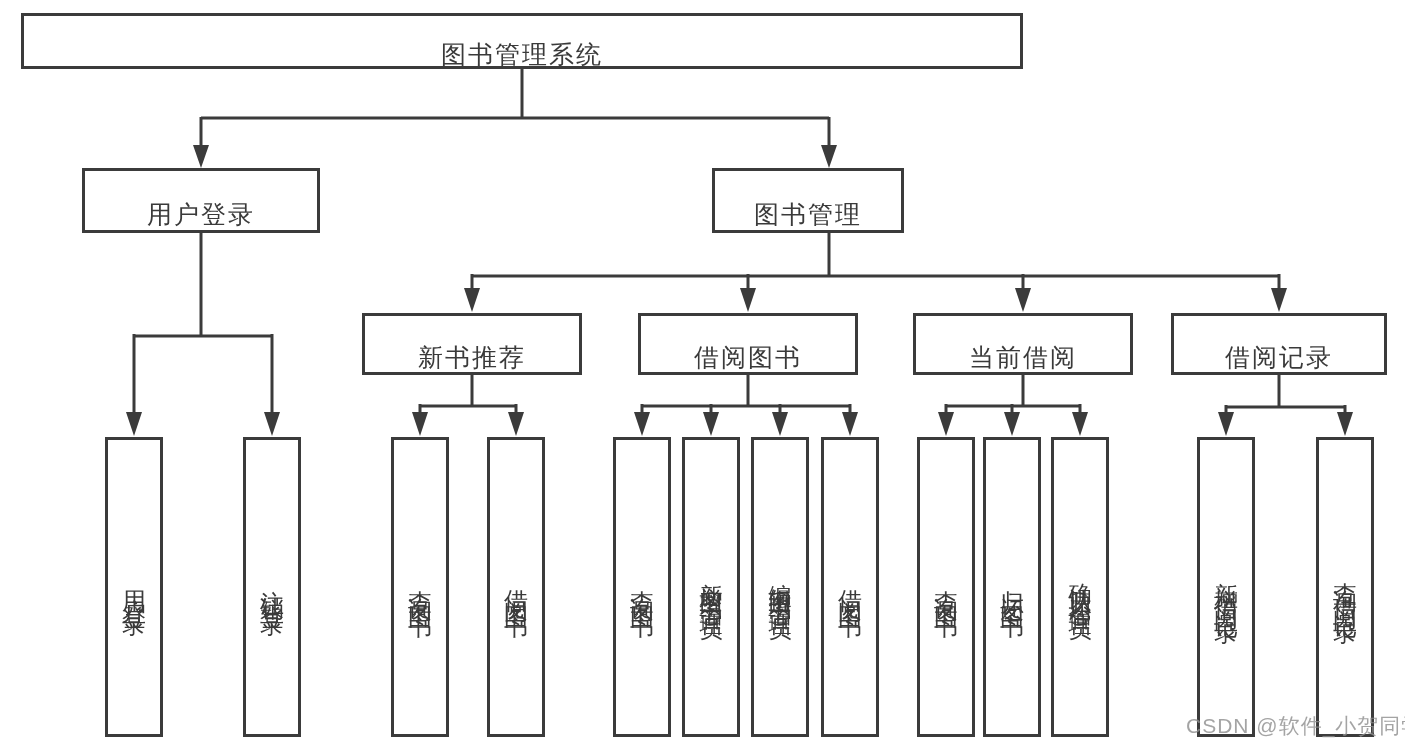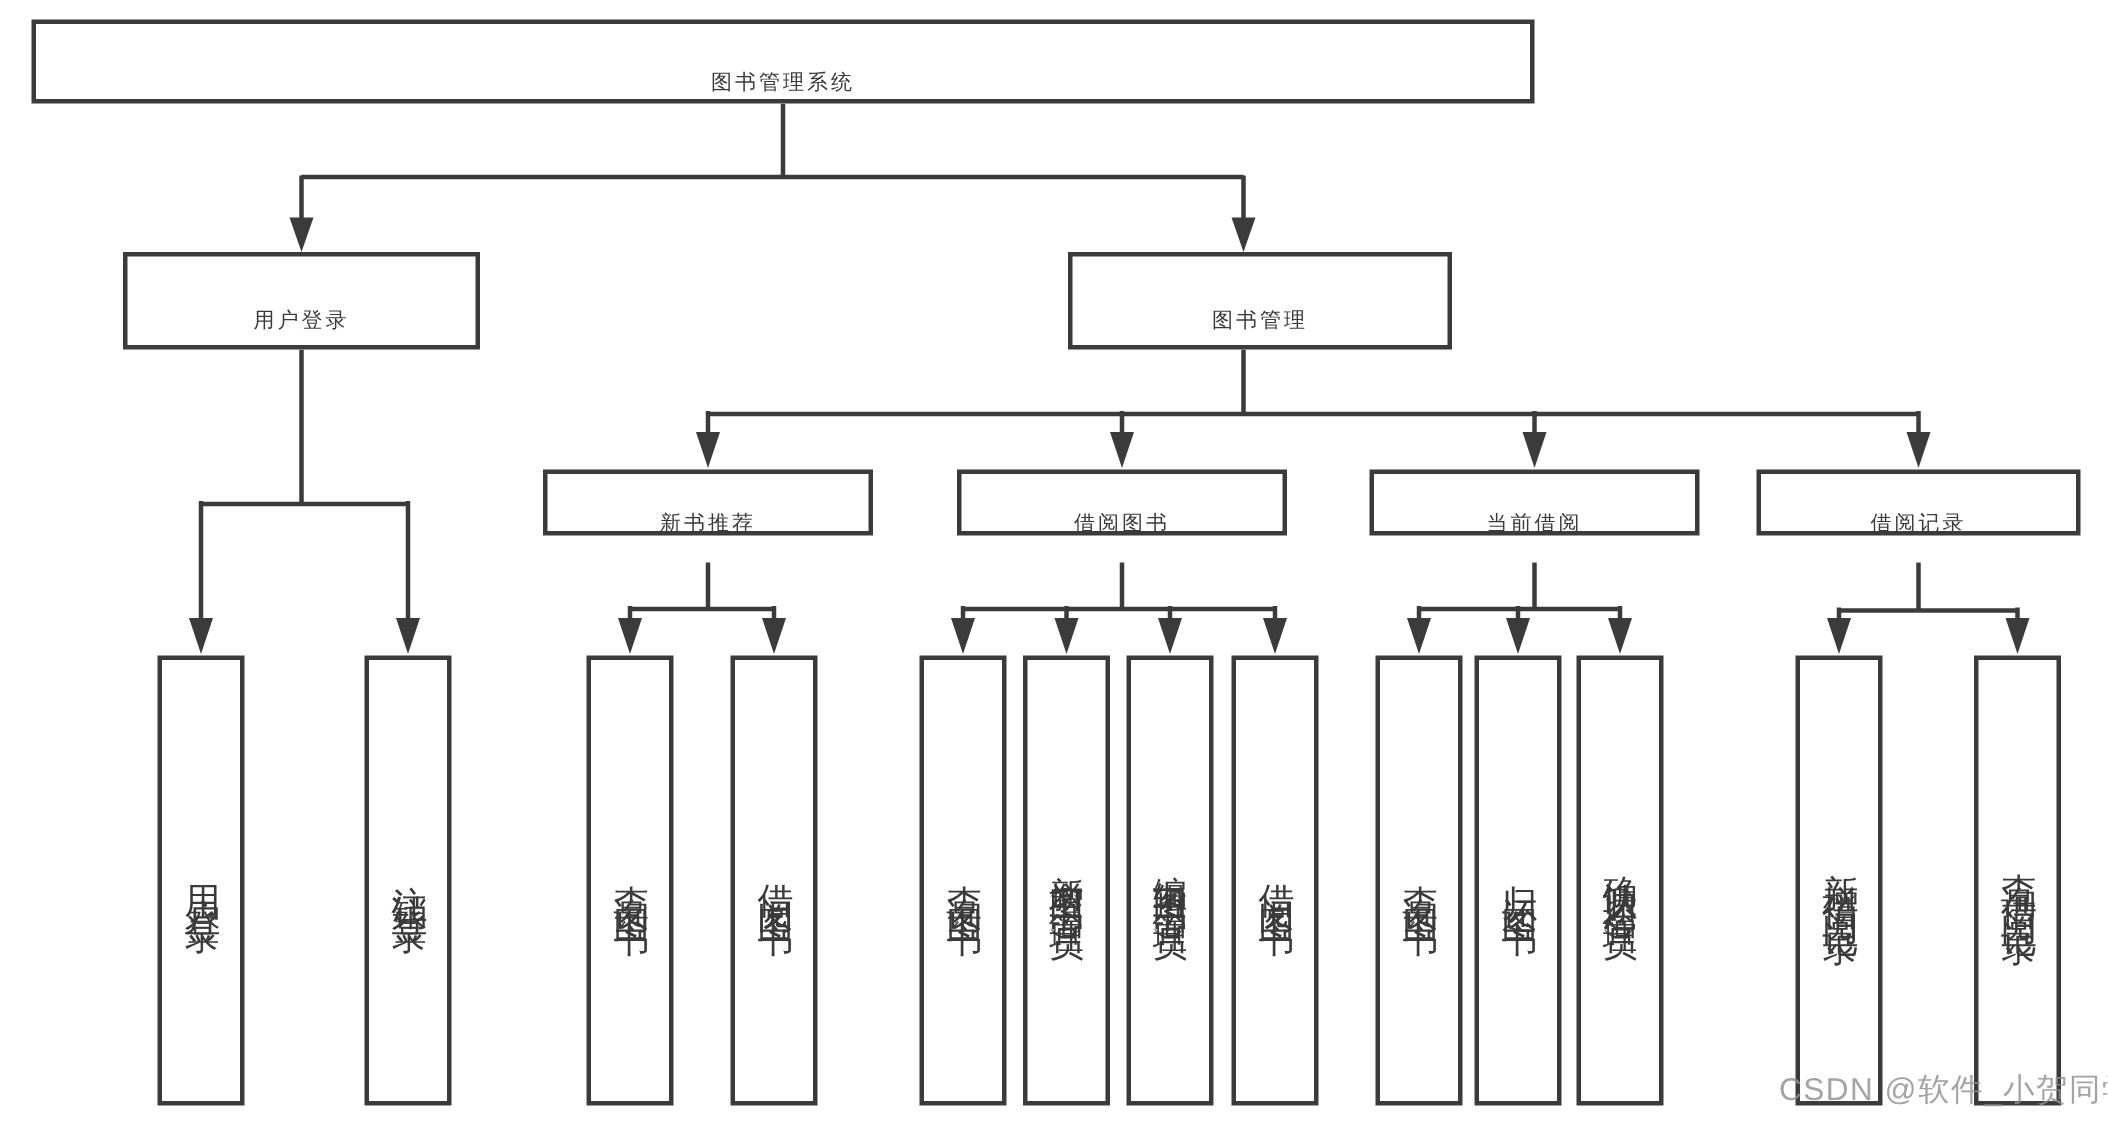--- a/index.html
+++ b/index.html
@@ -26,21 +26,21 @@
     box-sizing: border-box;
     background: #ffffff;
     border: 3px solid #3b3b3b;
     display: flex;
     align-items: center;
     justify-content: center;
     color: #3a3a3a;
     z-index: 2;
   }
   .node .hlabel {
-    font-size: 14px;
+    font-size: 25px;
     letter-spacing: 2px;
     white-space: nowrap;
     margin-top: 27px;
   }
   .leaf {
     top: 437px;
     width: 58px;
     height: 300px;
   }
   .leaf .vlabel {
@@ -49,21 +49,21 @@
     font-size: 24px;
     letter-spacing: 8px;
     line-height: 1;
     white-space: nowrap;
   }
   .leaf .vlabel.tight {
     font-size: 23px;
     letter-spacing: 5px;
   }
   .lv1 { top: 168px; height: 65px; }
-  .lv2 { top: 313px; height: 44px; width: 220px; }
+  .lv2 { top: 313px; height: 62px; width: 220px; }
   #watermark {
     position: absolute;
     left: 1186px;
     top: 712px;
     font-size: 21px;
     letter-spacing: 1px;
     color: rgba(144, 144, 144, 0.82);
     white-space: nowrap;
     z-index: 5;
   }
@@ -134,21 +134,21 @@
     <polygon points="1337,412 1353,412 1345,436" fill="#3b3b3b" stroke="none"></polygon>
   </svg>
 
   <div class="node" style="left:21px; top:13px; width:1002px; height:56px;">
     <span class="hlabel">图书管理系统</span>
   </div>
 
   <div class="node lv1" style="left:82px; width:238px;">
     <span class="hlabel">用户登录</span>
   </div>
-  <div class="node lv1" style="left:712px; width:256px;">
+  <div class="node lv1" style="left:712px; width:192px;">
     <span class="hlabel">图书管理</span>
   </div>
 
   <div class="node lv2" style="left:362px;">
     <span class="hlabel">新书推荐</span>
   </div>
   <div class="node lv2" style="left:638px;">
     <span class="hlabel">借阅图书</span>
   </div>
   <div class="node lv2" style="left:913px;">

